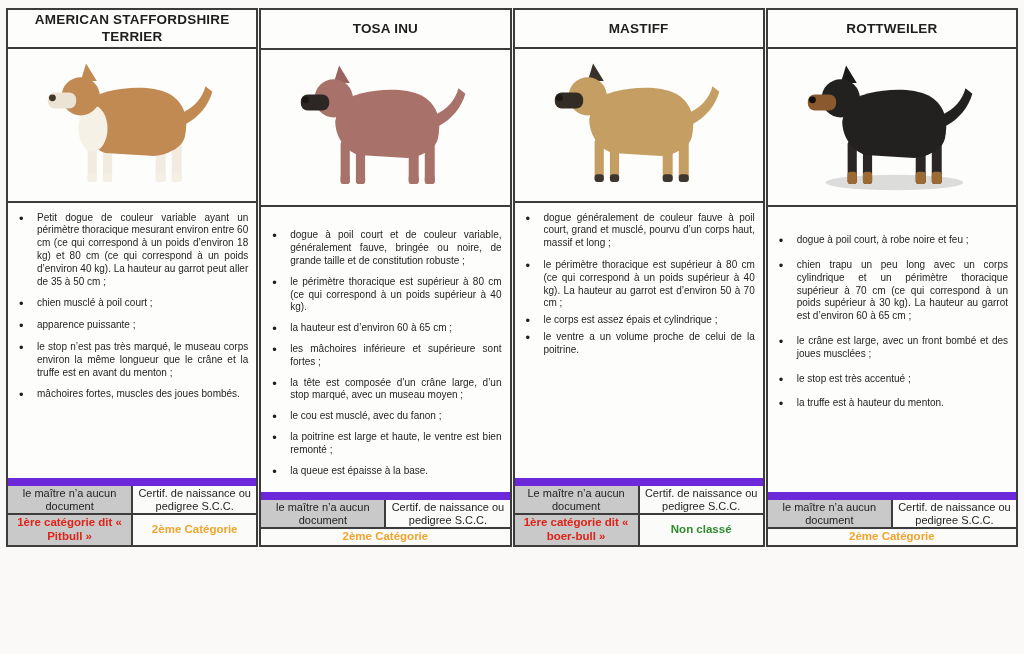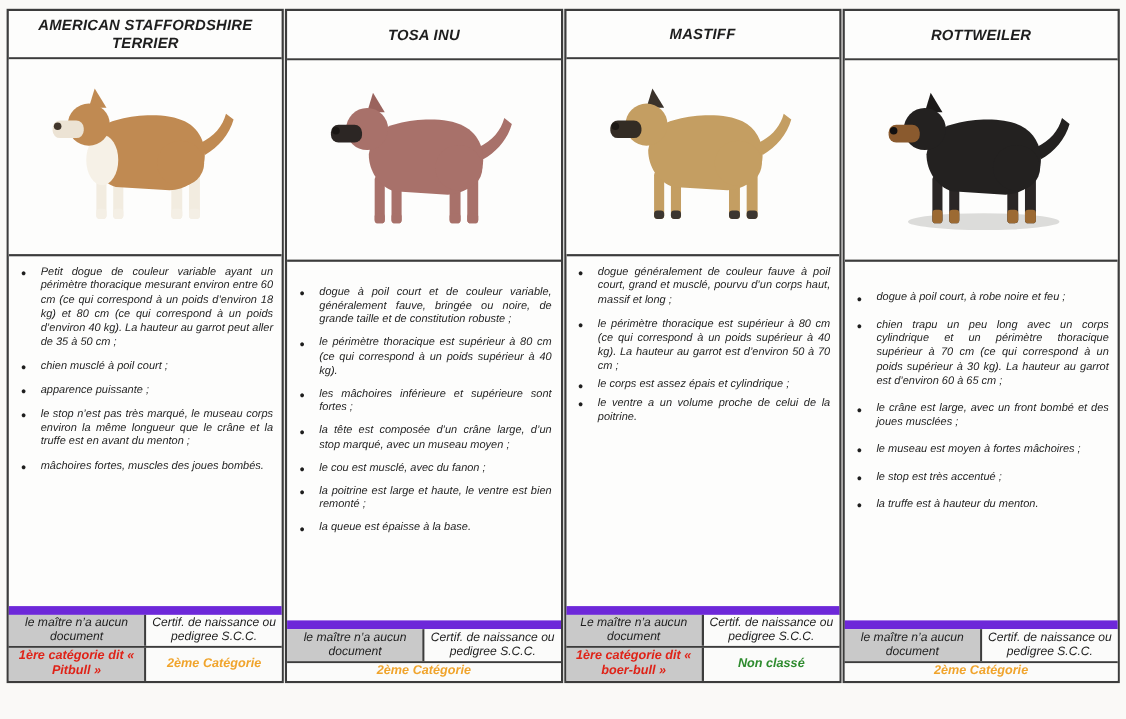--- a/index.html
+++ b/index.html
@@ -8,22 +8,21 @@
     background:#faf9f7;
     font-family:"Liberation Sans","DejaVu Sans",sans-serif;
     color:#1e1e1e;
     box-sizing:border-box;
     padding:8px 6px 7px 6px;
     overflow:hidden;
   }
   .table{
     display:flex;
     width:1012px;
-    height:613px;
-    font-style:italic;
+    height:539px;
   }
   .col{
     flex:1 1 0;
     display:flex;
     flex-direction:column;
     border:2px solid #3c3c3c;
     background:#fdfdfc;
     margin-right:1px;
     min-width:0;
   }
@@ -165,20 +164,21 @@
         <ellipse class="d-patch" cx="64" cy="92" rx="19" ry="30"></ellipse>
         <path class="d-ear" d="M48,30 L55,7 L69,30 Z"></path>
         <circle class="d-head" cx="48" cy="50" r="25"></circle>
         <rect class="d-muzzle" x="5" y="45" width="37" height="21" rx="9"></rect>
         <circle class="d-nose" cx="11" cy="52" r="4.5"></circle>
       </svg>
     </div>
     <ul class="bullets" style="padding-top:22px;">
       <li style="margin-bottom:8px;">dogue à poil court et de couleur variable, généralement fauve, bringée ou noire, de grande taille et de constitution robuste ;</li>
       <li style="margin-bottom:8px;">le périmètre thoracique est supérieur à 80 cm (ce qui correspond à un poids supérieur à 40 kg).</li>
+      <li style="margin-bottom:8px;">la hauteur est d’environ 60 à 65 cm ;</li>
       <li style="margin-bottom:8px;">les mâchoires inférieure et supérieure sont fortes ;</li>
       <li style="margin-bottom:8px;">la tête est composée d’un crâne large, d’un stop marqué, avec un museau moyen ;</li>
       <li style="margin-bottom:8px;">le cou est musclé, avec du fanon ;</li>
       <li style="margin-bottom:8px;">la poitrine est large et haute, le ventre est bien remonté ;</li>
       <li style="margin-bottom:8px;">la queue est épaisse à la base.</li>
     </ul>
     <div class="doc-row">
       <div class="cell grey split">le maître n’a aucun document</div>
       <div class="cell">Certif. de naissance ou pedigree S.C.C.</div>
     </div>
@@ -246,21 +246,20 @@
         <path class="d-ear" d="M48,30 L55,7 L69,30 Z"></path>
         <circle class="d-head" cx="48" cy="50" r="25"></circle>
         <rect class="d-muzzle" x="5" y="45" width="37" height="21" rx="9"></rect>
         <circle class="d-nose" cx="11" cy="52" r="4.5"></circle>
       </svg>
     </div>
     <ul class="bullets" style="padding-top:27px;">
       <li style="margin-bottom:12px;">dogue à poil court, à robe noire et feu ;</li>
       <li style="margin-bottom:12px;">chien trapu un peu long avec un corps cylindrique et un périmètre thoracique supérieur à 70 cm (ce qui correspond à un poids supérieur à 30 kg). La hauteur au garrot est d’environ 60 à 65 cm ;</li>
       <li style="margin-bottom:12px;">le crâne est large, avec un front bombé et des joues musclées ;</li>
-      <li style="margin-bottom:12px;">le museau est moyen à fortes mâchoires ;</li>
       <li style="margin-bottom:12px;">le stop est très accentué ;</li>
       <li>la truffe est à hauteur du menton.</li>
     </ul>
     <div class="doc-row">
       <div class="cell grey split">le maître n’a aucun document</div>
       <div class="cell">Certif. de naissance ou pedigree S.C.C.</div>
     </div>
     <div class="cat-row">
       <div class="cell cat" style="color: rgb(240, 164, 44);">2ème Catégorie</div>
     </div>

